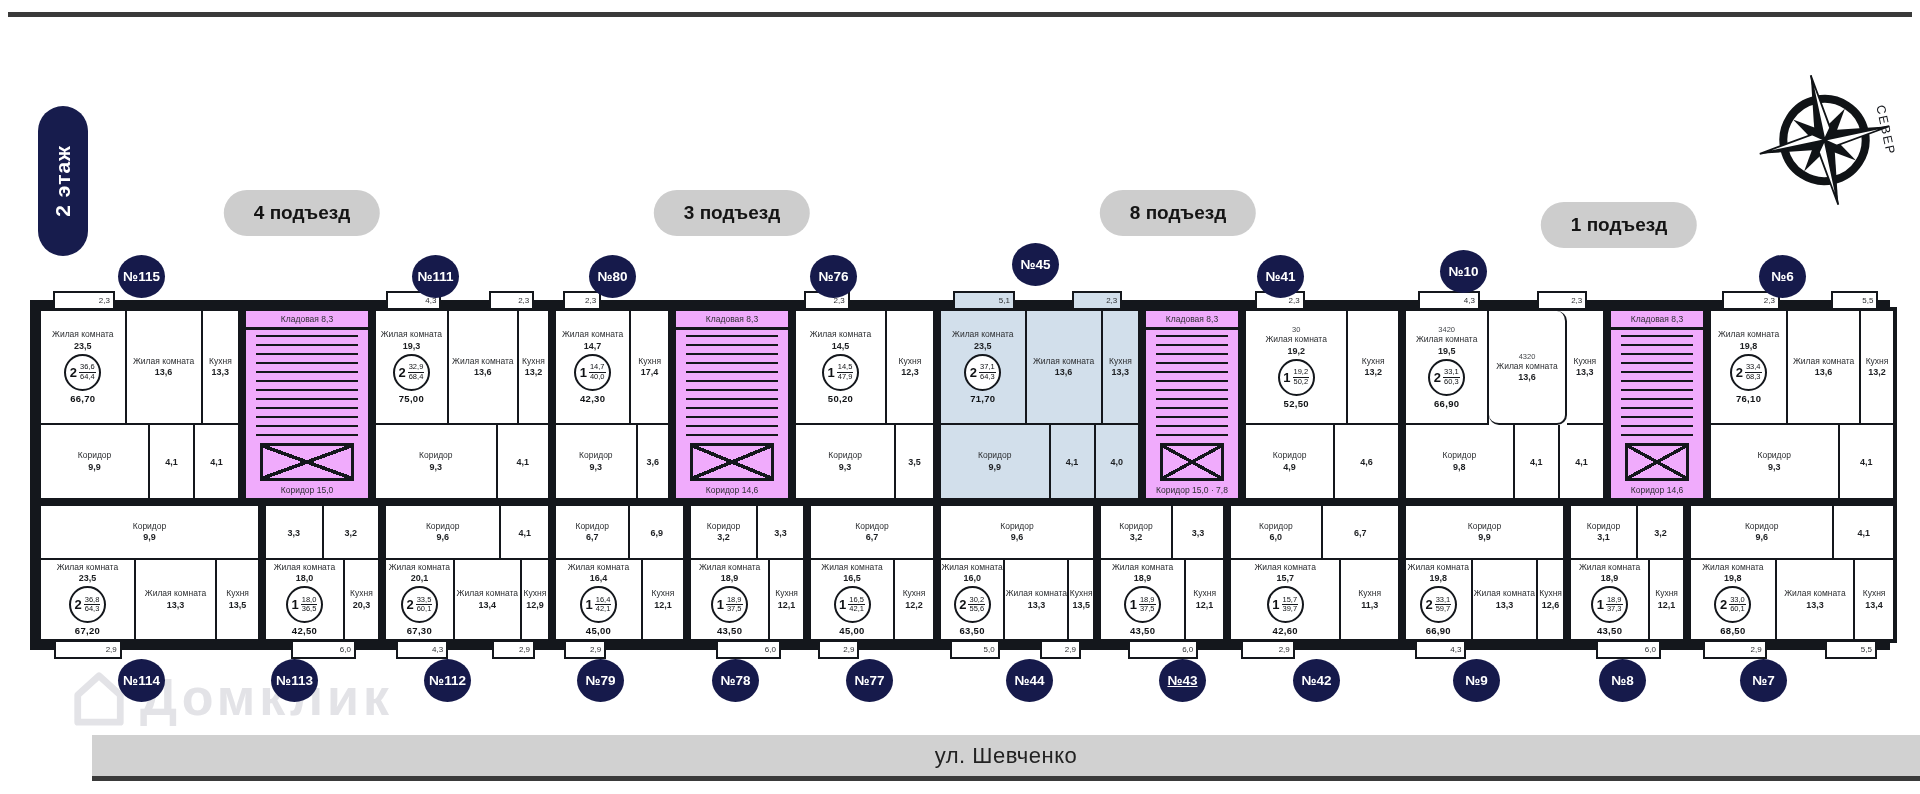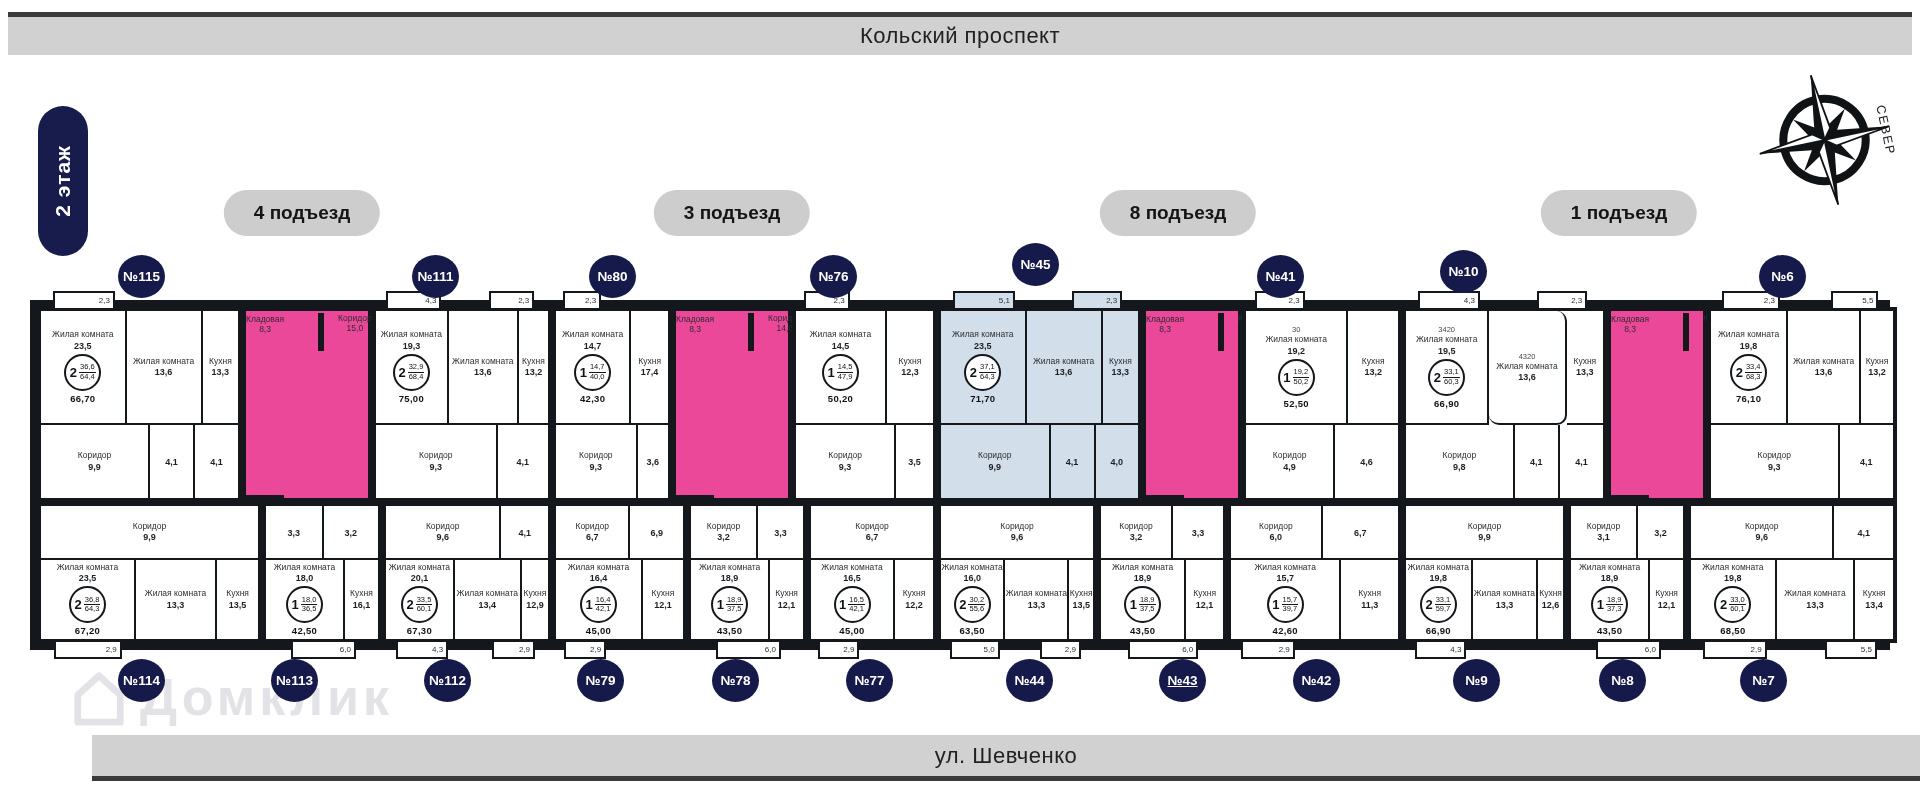--- a/index.html
+++ b/index.html
@@ -40,22 +40,22 @@
               display:flex;align-items:center;justify-content:center;gap:2px;box-sizing:border-box;}
   .s-rooms{font-size:13px;font-weight:700;color:#101215;}
   .s-col{display:flex;flex-direction:column;font-size:7.5px;line-height:1.15;color:#101215;}
   .s-top{border-bottom:1px solid #14171c;padding:0 1px;}
   .sum-total{font-size:9.5px;font-weight:700;margin-top:2px;color:#101215;letter-spacing:.3px;}
   .balc{position:absolute;height:15px;border:2.5px solid #14171c;background:#fff;z-index:2;
         display:flex;align-items:center;justify-content:flex-end;font-size:8px;padding-right:3px;
         box-sizing:content-box;color:#2c2e31;}
   .apt.hl .balc{background:#d2dfeb;}
   
-  .core{position:absolute;border:4px solid #14171c;background:#ec4899;box-sizing:border-box;
-        display:flex;flex-direction:row;}
+  .core{position:absolute;border:4px solid #14171c;background:#f0abfc;box-sizing:border-box;
+        display:flex;flex-direction:column;}
   .core .storage{border-bottom:3px solid #14171c;text-align:center;font-size:8.5px;padding:3px 0;color:#2c2e31;}
   .core .treads{flex:1;margin:5px 10px 3px 10px;
         background:repeating-linear-gradient(to bottom,#14171c 0 2px,transparent 2px 9px);}
   .core .lift{height:32px;margin:2px 14px;border:3px solid #14171c;
         background:linear-gradient(to top right,transparent 47%,#14171c 47% 53%,transparent 53%),
                    linear-gradient(to top left,transparent 47%,#14171c 47% 53%,transparent 53%);}
   .core .hall{text-align:center;font-size:8.5px;padding:3px 0 2px 0;color:#2c2e31;line-height:1.15;}
   
   .badge{position:absolute;width:47px;height:43px;border-radius:50%;background:#161a4b;z-index:5;
          display:flex;align-items:center;justify-content:center;color:#fff;
@@ -64,34 +64,31 @@
   #watermark{display:flex;align-items:center;gap:12px;z-index:1;}
   #watermark .wm-text{font-size:52px;font-weight:700;color:#e3e3e7;letter-spacing:4px;}
   #compass{z-index:1;}
 </style>
 </head>
 <body>
 
 <div id="root">
 
   <div class="abs street-line" style="left:8px;top:12px;width:1904px;height:5px;"></div>
-  <div class="abs street-band" style="left:8px;top:17px;width:1904px;height:38px;">
-    <span>Кольский проспект</span>
-  </div>
 
 
   <div class="abs floor-pill" style="left:38px;top:106px;width:50px;height:150px;">
     <span>2 этаж</span>
   </div>
 
   <div class="abs" id="entrances" style="left:0;top:190px;width:1920px;height:46px;">
       <div class="abs pill entrance-pill" style="left: 302px;">4 подъезд</div>
       <div class="abs pill entrance-pill" style="left: 732px;">3 подъезд</div>
       <div class="abs pill entrance-pill" style="left: 1178px;">8 подъезд</div>
-      <div class="abs pill entrance-pill" style="left: 1619px;">1 подъезд</div>
+      <div class="abs pill entrance-pill" style="left: 1619px; margin-top: 12px;">1 подъезд</div>
     </div>
 
   <div class="abs" id="compass" style="left:1742px;top:64px;width:165px;height:152px;">
     <svg width="165" height="152" viewBox="-85 -85 170 170">
       <g transform="rotate(-12)">
         <circle r="46" fill="none" stroke="#101316" stroke-width="9"></circle>
         <g transform="rotate(45)">
             <path d="M0,-42 L7,-11 L0,0 L-7,-11 Z" fill="#101316"></path>
           </g>
         <g transform="rotate(135)">
@@ -270,21 +267,21 @@
                 <div class="s-col">
                   <div class="s-top">18,0</div>
                   <div>36,5</div>
                 </div>
               </div>
               <div class="sum-total">42,50</div>
             </div>
           </div>
           <div class="cell" style="flex-grow: 12;">
             <div class="rname">Кухня</div>
-            <div class="rarea">16,1</div>
+            <div class="rarea">20,3</div>
           </div>
         </div>
         <div class="svc">
           <div class="cell" style="flex-grow: 3.3;">
             <div class="rarea">3,3</div>
           </div>
           <div class="cell" style="flex-grow: 3.2;">
             <div class="rarea">3,2</div>
           </div>
         </div>

